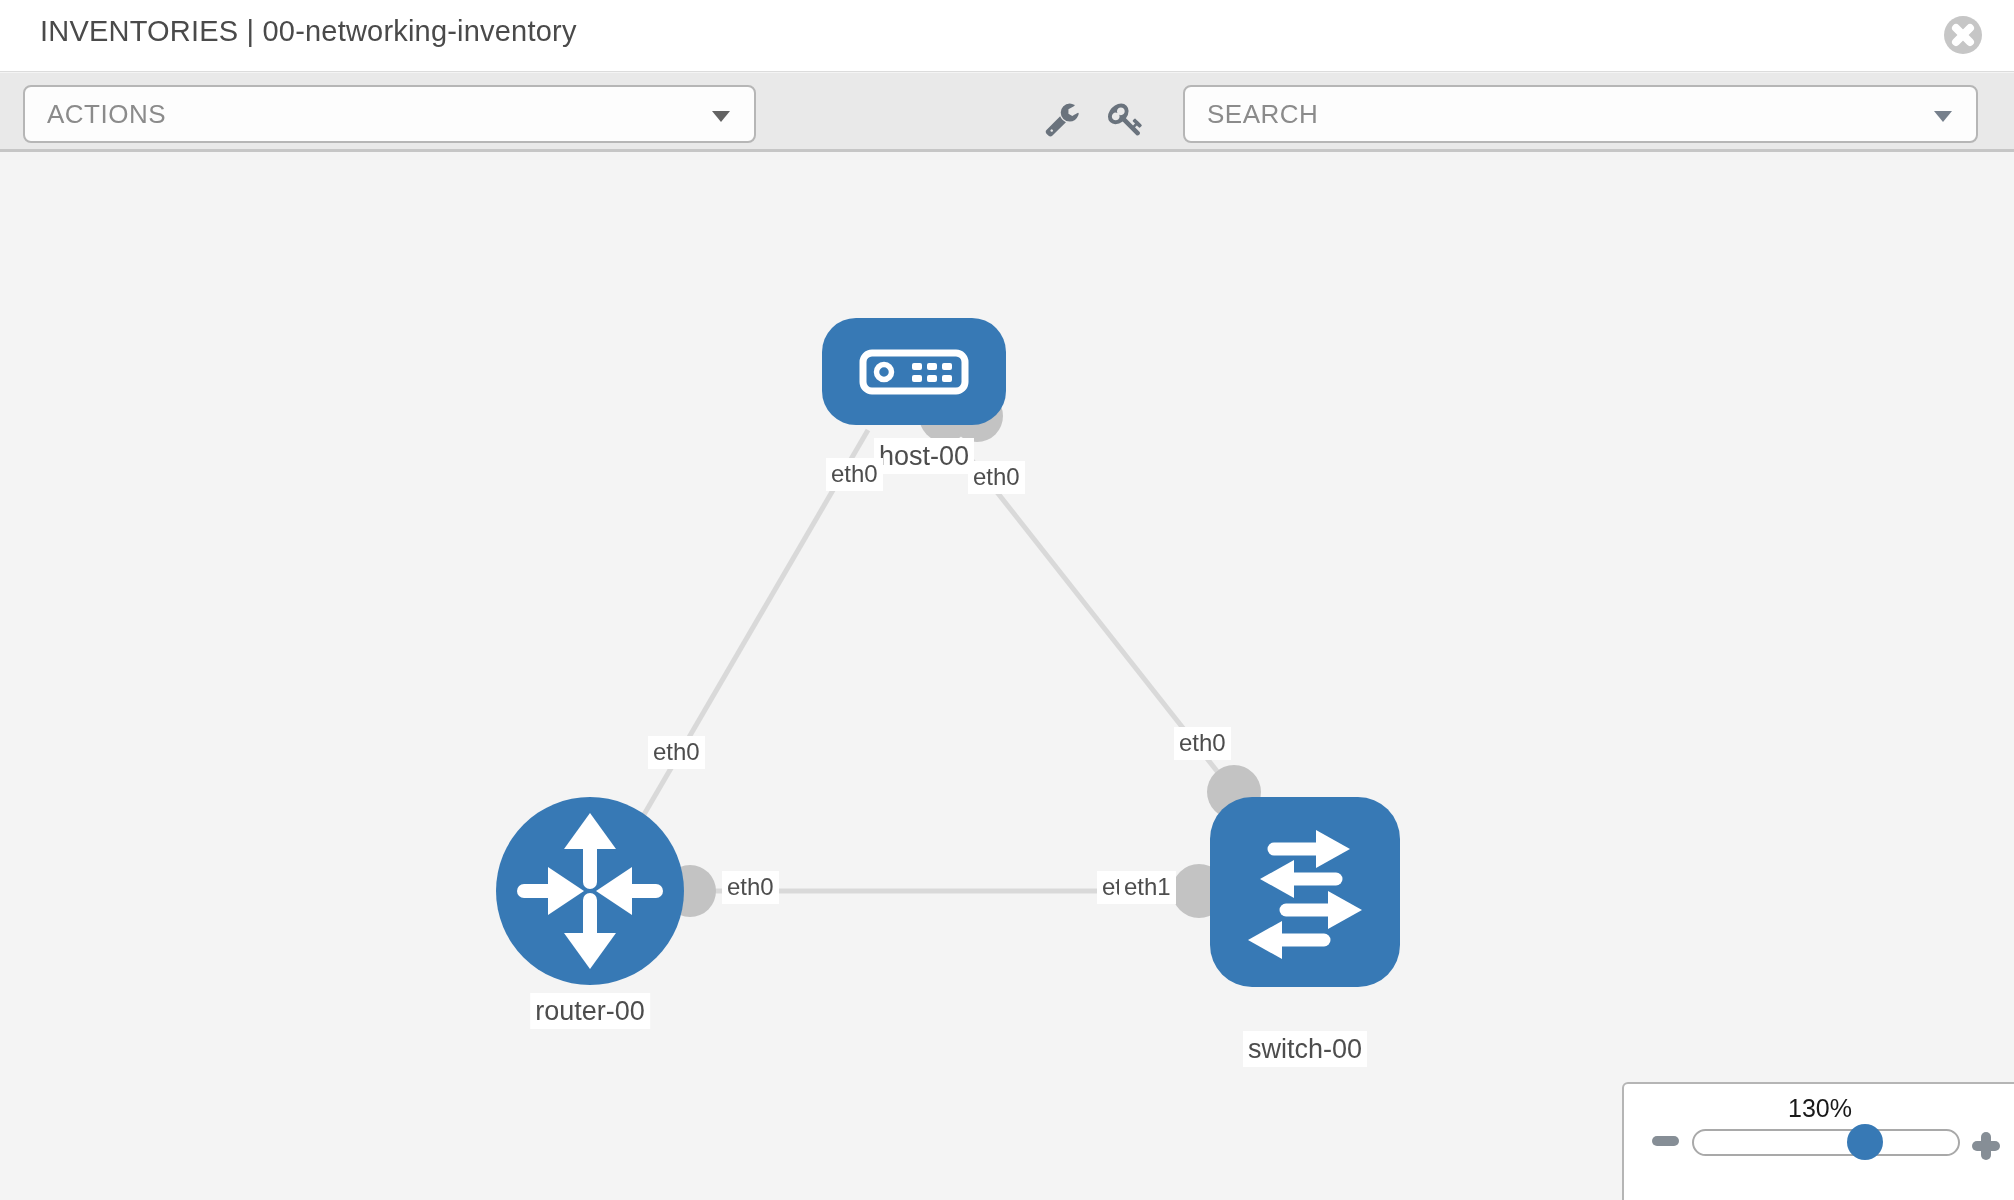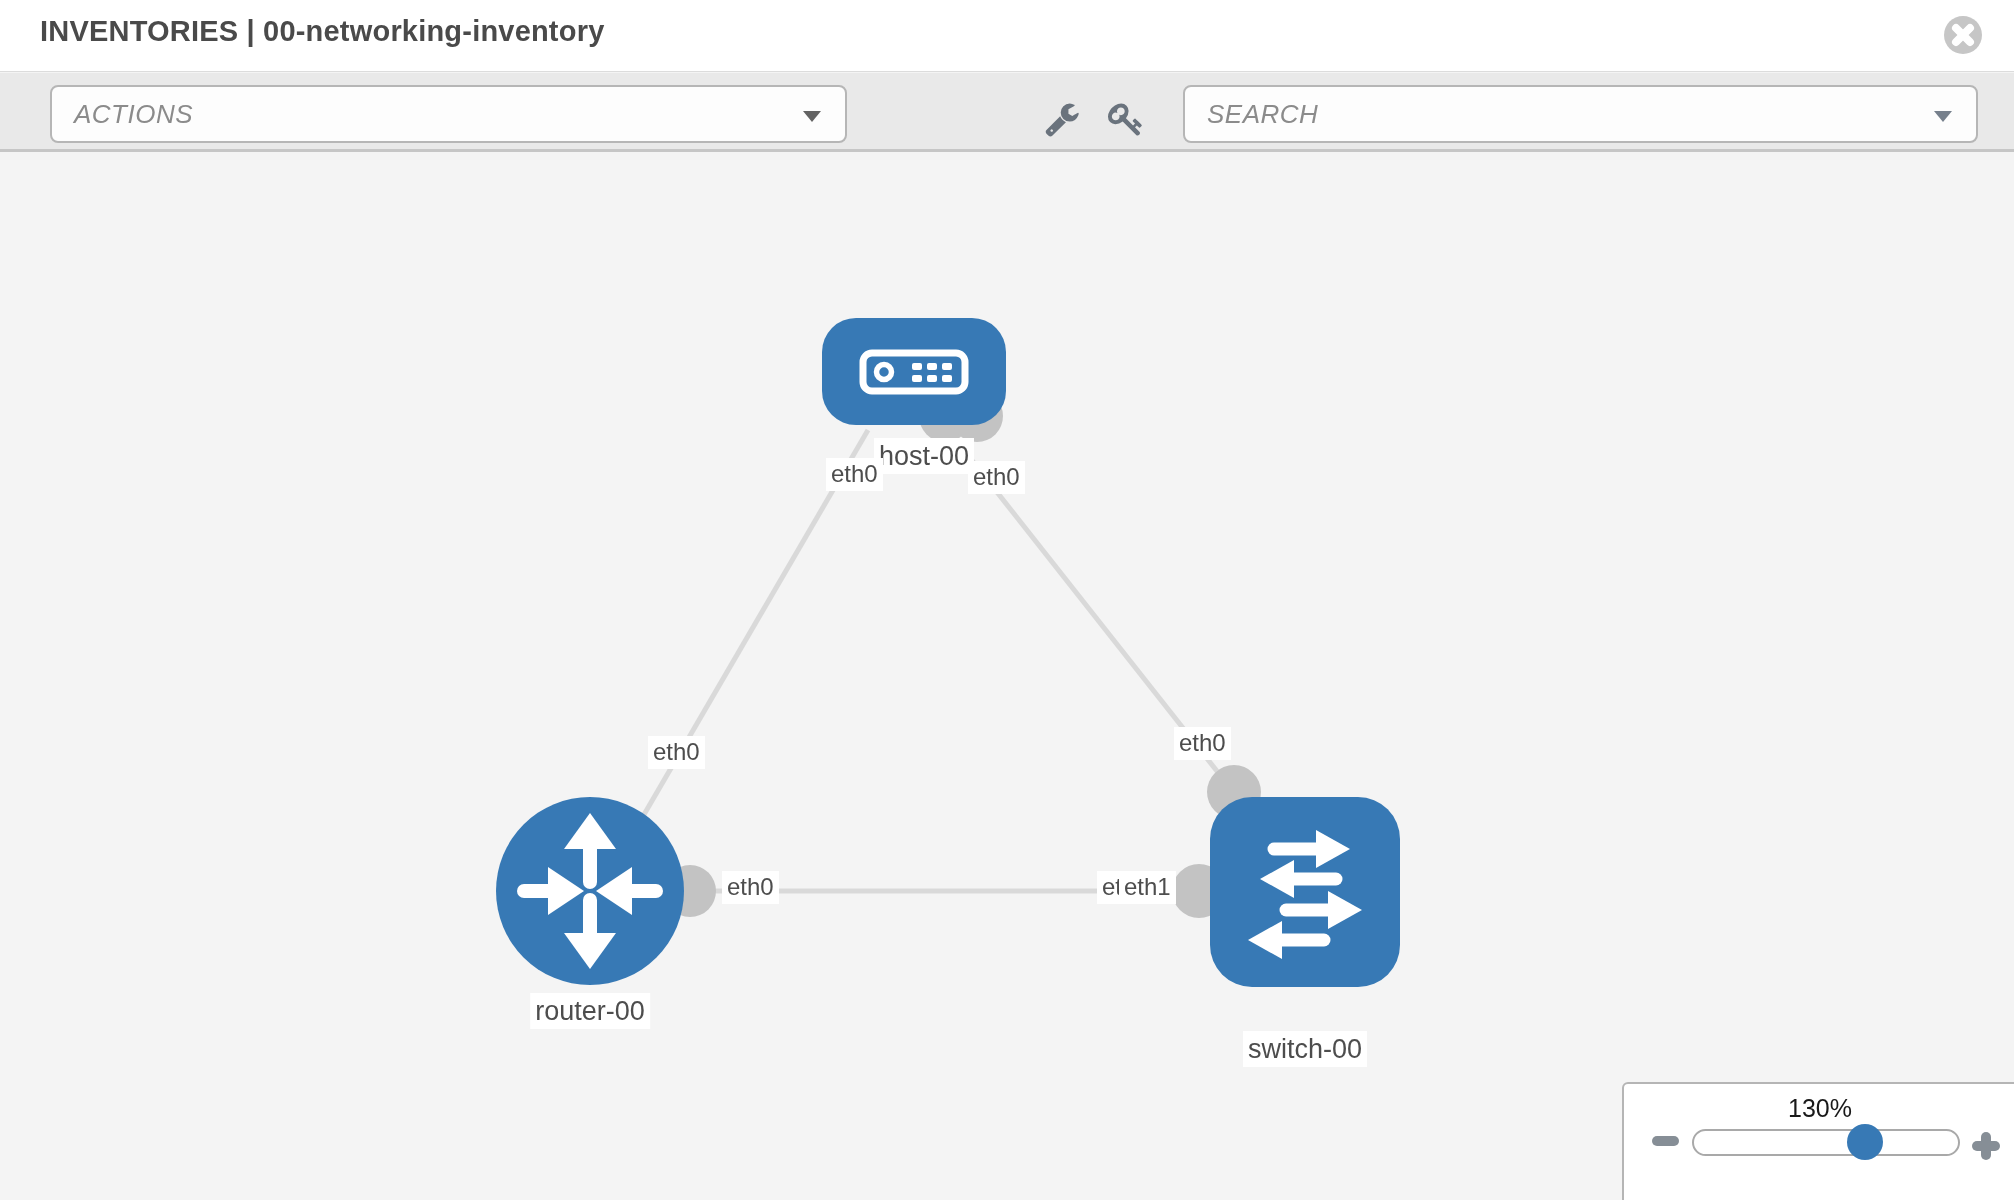--- a/index.html
+++ b/index.html
@@ -2,33 +2,33 @@
 <html><head>
 <meta charset="utf-8">
 <style>
   * { margin:0; padding:0; box-sizing:border-box; }
   html,body { width:2014px; height:1200px; overflow:hidden; background:#f4f4f4;
               font-family:"Liberation Sans", sans-serif; }
 
   
   .header { position:absolute; left:0; top:0; width:2014px; height:72px;
             background:#ffffff; border-bottom:1px solid #dcdcdc; }
-  .page-title { position:absolute; left:40px; top:15px; font-size:29px; font-weight:700;
+  .page-title { position:absolute; left:40px; top:15px; font-size:29px; font-weight:400;
                 color:#4a4a4a; letter-spacing:0.2px; }
   .close-btn { position:absolute; left:1944px; top:16px; width:38px; height:38px;
                border:none; background:transparent; cursor:pointer; }
 
   
   .toolbar { position:absolute; left:0; top:73px; width:2014px; height:79px;
              background:#e9e9e9; border-bottom:3px solid #c6c6c6; }
   .dropdown { position:absolute; top:12px; height:58px; background:#fdfdfd;
               border:2px solid #b6b6b6; border-radius:8px; display:flex;
               align-items:center; padding:0 22px; cursor:pointer; }
-  .dropdown.actions { left:50px;  width:797px;font-style:italic; }
-  .dropdown.search  { left:1183px; width:795px;font-style:italic; }
+  .dropdown.actions { left:23px;  width:733px; }
+  .dropdown.search  { left:1183px; width:795px; }
   .dropdown .dd-label { font-size:26px; color:#8b8b8b; letter-spacing:0.5px; }
   .caret { position:absolute; right:24px; top:24px; width:0; height:0;
            border-left:9px solid transparent; border-right:9px solid transparent; }
   .caret.dark { border-top:11px solid #636363; }
   .caret.slate { border-top:11px solid #76808c; }
   .tool-btn { position:absolute; top:98px; width:44px; height:44px; border:none;
               background:transparent; cursor:pointer; }
   .tool-btn.wrench { left:1040px; }
   .tool-btn.key    { left:1104px; }
 

